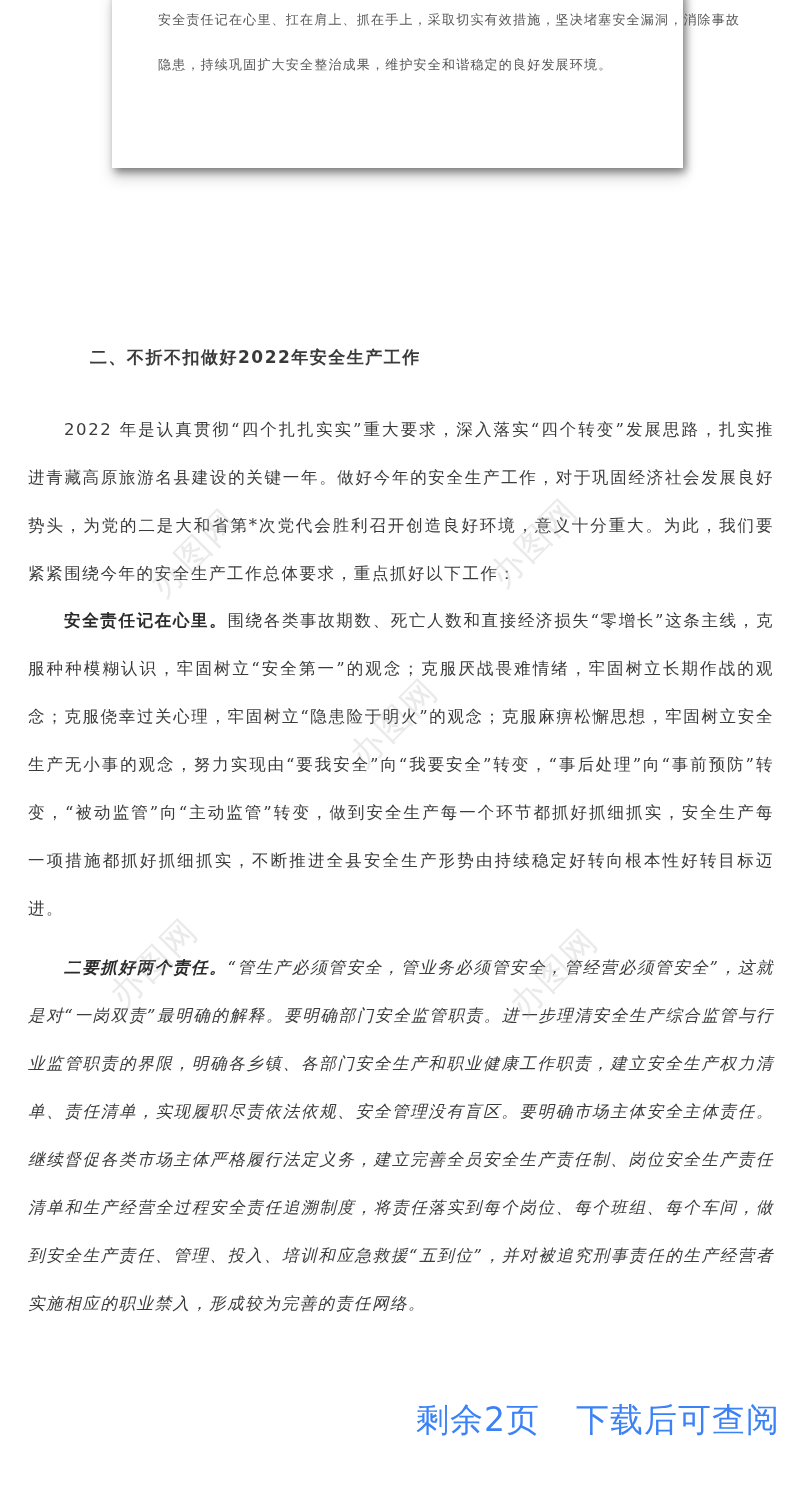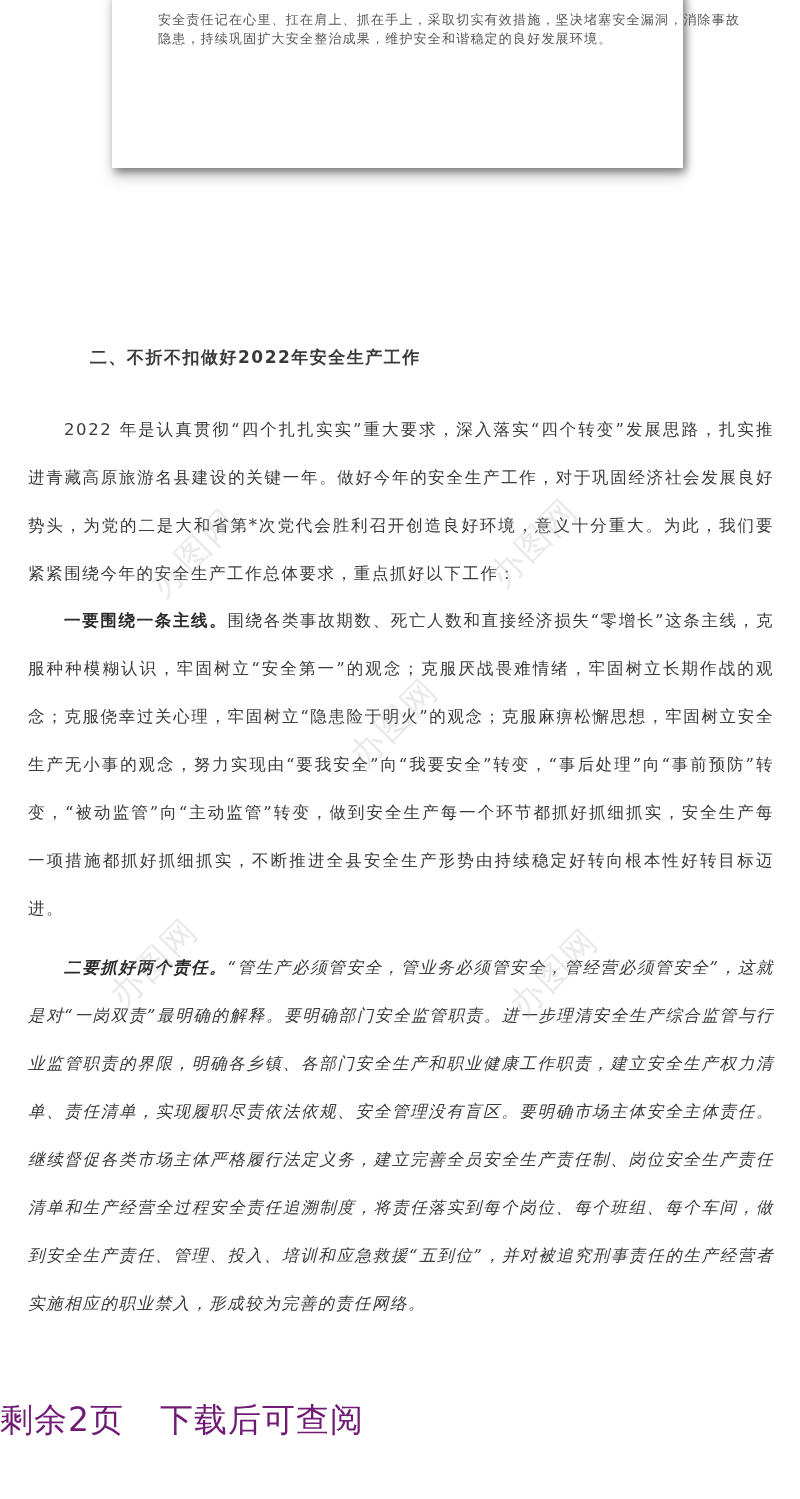--- a/index.html
+++ b/index.html
@@ -27,21 +27,21 @@
     }
     .page-card .line {
       position: absolute;
       left: 46px;
       font-size: 13px;
       letter-spacing: 1.2px;
       color: #555555;
       white-space: nowrap;
     }
     .page-card .l1 { top: 21px; }
-    .page-card .l2 { top: 40px; }
+    .page-card .l2 { top: 66px; }
 
     
     .doc {
       position: absolute;
       left: 28px;
       top: 0;
       width: 746px;
     }
     .heading {
       position: absolute;
@@ -94,42 +94,42 @@
     .wm3 { left: 340px; top: 700px; }
     .wm4 { left: 100px; top: 940px; }
     .wm5 { left: 500px; top: 950px; }
 
     
     .remaining {
       position: absolute;
       left: 0;
       width: 780px;
       top: 1398px;
-      text-align: left;
+      text-align: right;
       font-family: "DejaVu Sans", "Liberation Sans", sans-serif;
       font-size: 33px;
-      color: #701a75;
+      color: #3b82f6;
       letter-spacing: 1px;
     }
     .remaining .gap { display: inline-block; width: 36px; }
   </style>
 </head>
 <body>
 
 <div class="page-card">
   <div class="line l1">安全责任记在心里、扛在肩上、抓在手上，采取切实有效措施，坚决堵塞安全漏洞，消除事故</div>
   <div class="line l2">隐患，持续巩固扩大安全整治成果，维护安全和谐稳定的良好发展环境。</div>
 </div>
 
 <div class="doc">
   <div class="heading">二、不折不扣做好2022年安全生产工作</div>
 
   <p class="para p1" style="margin:0;"><span class="indent"></span><span class="num">2022</span><span> 年是认真贯彻“四个扎扎实实”重大要求，深入落实“四个转变”发展思路，扎实推进青藏高原旅游名县建设的关键一年。做好今年的安全生产工作，对于巩固经济社会发展良好势头，为党的二是大和省第*次党代会胜利召开创造良好环境，意义十分重大。为此，我们要紧紧围绕今年的安全生产工作总体要求，重点抓好以下工作：</span></p>
 
-  <p class="para p2" style="margin:0;"><span class="indent"></span><span class="bold">一要围绕一条主线。</span><span>围绕各类事故期数、死亡人数和直接经济损失“零增长”这条主线，克服种种模糊认识，牢固树立“安全第一”的观念；克服厌战畏难情绪，牢固树立长期作战的观念；克服侥幸过关心理，牢固树立“隐患险于明火”的观念；克服麻痹松懈思想，牢固树立安全生产无小事的观念，努力实现由“要我安全”向“我要安全”转变，“事后处理”向“事前预防”转变，“被动监管”向“主动监管”转变，做到安全生产每一个环节都抓好抓细抓实，安全生产每一项措施都抓好抓细抓实，不断推进全县安全生产形势由持续稳定好转向根本性好转目标迈进。</span></p>
+  <p class="para p2" style="margin:0;"><span class="indent"></span><span class="bold">安全责任记在心里。</span><span>围绕各类事故期数、死亡人数和直接经济损失“零增长”这条主线，克服种种模糊认识，牢固树立“安全第一”的观念；克服厌战畏难情绪，牢固树立长期作战的观念；克服侥幸过关心理，牢固树立“隐患险于明火”的观念；克服麻痹松懈思想，牢固树立安全生产无小事的观念，努力实现由“要我安全”向“我要安全”转变，“事后处理”向“事前预防”转变，“被动监管”向“主动监管”转变，做到安全生产每一个环节都抓好抓细抓实，安全生产每一项措施都抓好抓细抓实，不断推进全县安全生产形势由持续稳定好转向根本性好转目标迈进。</span></p>
 
   <p class="para p3" style="margin:0;"><span class="indent"></span><span class="bold">二要抓好两个责任。</span><span>“管生产必须管安全，管业务必须管安全，管经营必须管安全”，这就是对“一岗双责”最明确的解释。要明确部门安全监管职责。进一步理清安全生产综合监管与行业监管职责的界限，明确各乡镇、各部门安全生产和职业健康工作职责，建立安全生产权力清单、责任清单，实现履职尽责依法依规、安全管理没有盲区。要明确市场主体安全主体责任。继续督促各类市场主体严格履行法定义务，建立完善全员安全生产责任制、岗位安全生产责任清单和生产经营全过程安全责任追溯制度，将责任落实到每个岗位、每个班组、每个车间，做到安全生产责任、管理、投入、培训和应急救援“五到位”，并对被追究刑事责任的生产经营者实施相应的职业禁入，形成较为完善的责任网络。</span></p>
 </div>
 
 <div class="watermark wm1">办图网</div>
 <div class="watermark wm2">办图网</div>
 <div class="watermark wm3">办图网</div>
 <div class="watermark wm4">办图网</div>
 <div class="watermark wm5">办图网</div>
 

